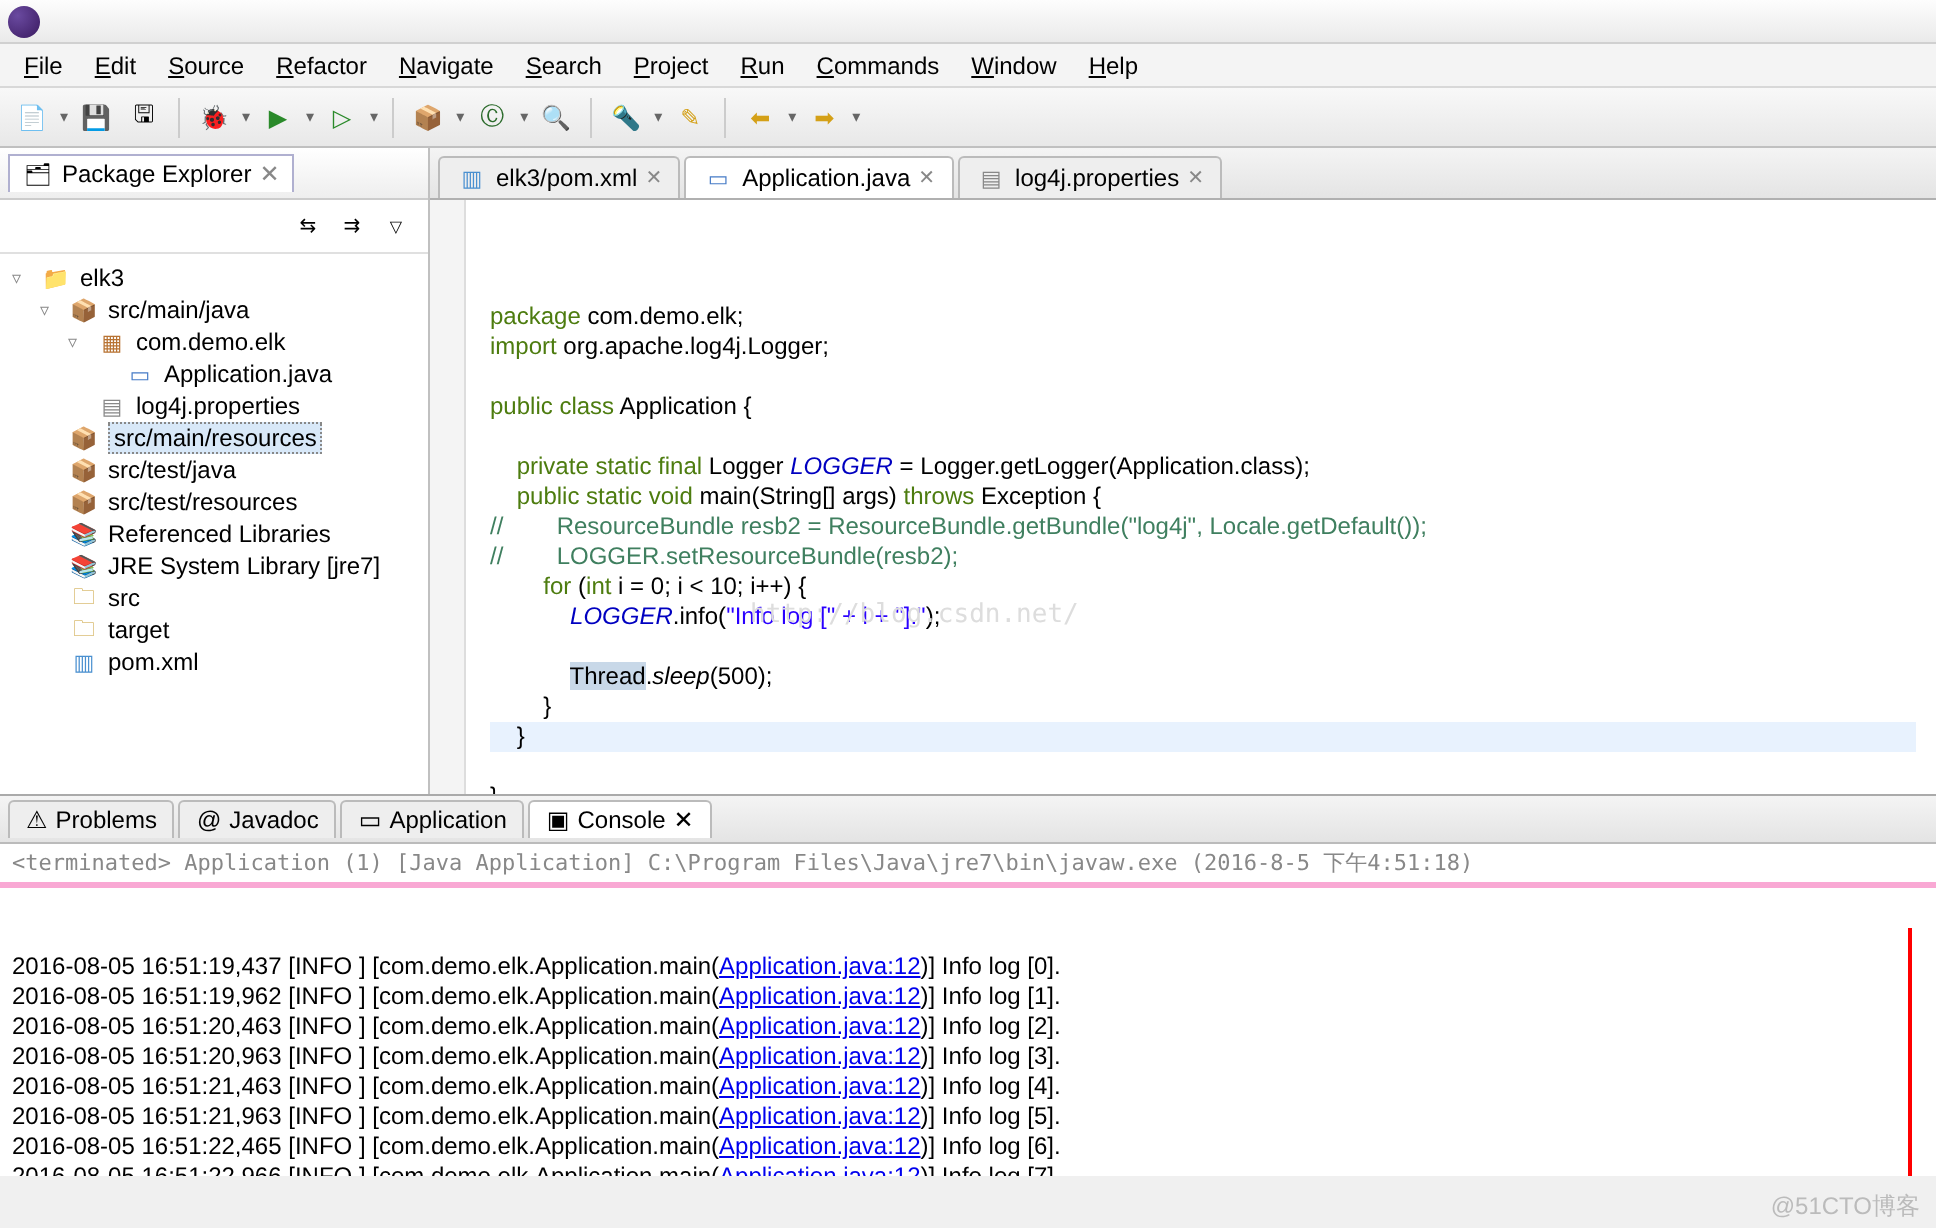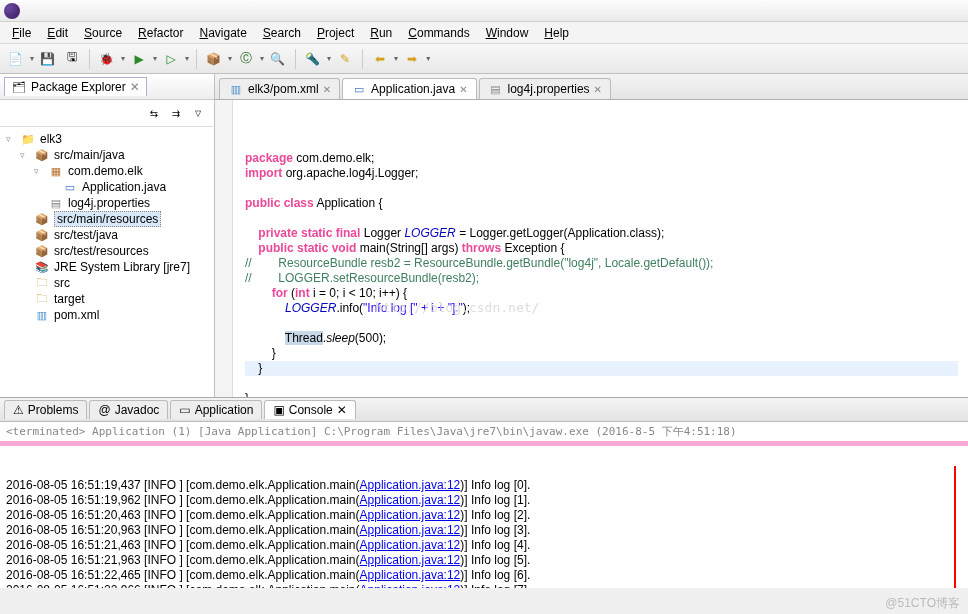--- a/index.html
+++ b/index.html
@@ -33,32 +33,32 @@
 .ico-jre::before{content:"📚";color:#8a6a3a}
 .ico-folder::before{content:"🗀";color:#caa23a}
 .ico-xml::before{content:"▥";color:#4a90d0}
 .selected { background:#d8e8f8; border:1px dotted #888; padding:0 2px; }
 .editor-area { flex:1; display:flex; flex-direction:column; background:#fff; }
 .editor-tabs { display:flex; align-items:flex-end; height:26px; background:linear-gradient(#f4f4f4,#e4e4e4); border-bottom:1px solid #b0b0b0; padding-left:4px; gap:2px; }
 .ed-tab { display:flex; align-items:center; gap:4px; padding:3px 8px; background:#eee; border:1px solid #bbb; border-bottom:none; border-radius:3px 3px 0 0;text-align:right; }
 .ed-tab.active { background:#fff; }
 .ed-tab .close { color:#888; font-size:10px; }
 .code { flex:1; padding:6px 10px; font-family:Consolas,monospace; font-size:12px; line-height:15px; white-space:pre; overflow:auto; position:relative; }
-.kw { color:#ec4899; font-weight:bold; }
+.kw { color:#4d7c0f; font-weight:normal; }
 .str { color:#2a00ff; }
 .com { color:#3f7f5f; }
 .field { color:#0000c0; font-style:italic; }
 .hl-line { background:#e8f2fe; display:inline-block; width:100%; }
 .sel { background:#c8d8e8; }
 .watermark { position:absolute; top:200px; left:160px; color:#ddd; font-size:13px; font-family:Consolas,monospace; }
 .bottom { height:191px; border-top:1px solid #aaa; background:#fff; display:flex; flex-direction:column; }
 .bottom-tabs { display:flex; align-items:center; background:linear-gradient(#f4f4f4,#e4e4e4); height:24px; border-bottom:1px solid #bbb; padding-left:4px; gap:2px; }
 .bt-tab { display:flex; align-items:center; gap:4px; padding:2px 8px; background:#eee; border:1px solid #bbb; border-bottom:none; border-radius:3px 3px 0 0; }
 .bt-tab.active { background:#fff; }
-.console-header { padding:2px 6px; color:#888; border-bottom:5px solid #f9a8d4; font-family:Consolas,monospace; font-size:11px; }
+.console-header { padding:2px 6px; color:#888; border-bottom:3px solid #f9a8d4; font-family:Consolas,monospace; font-size:11px; }
 .console-body { flex:1; padding:2px 6px; font-family:Consolas,monospace; font-size:12px; line-height:15px; overflow:auto; white-space:pre; position:relative; }
 .console-body .link { color:#0000ee; text-decoration:underline; }
 .arrow { position:absolute; right:12px; top:20px; width:2px; height:150px; background:red; }
 .arrow::after { content:""; position:absolute; bottom:-6px; left:-4px; border:5px solid transparent; border-top:8px solid red; }
 .credit { position:absolute; right:8px; bottom:2px; color:#bbb; font-size:12px; }
 .ruler { position:absolute; left:0; top:0; bottom:0; width:18px; background:#f4f4f4; border-right:1px solid #ddd; }
 .code-inner { margin-left:20px; }
 </style>
 </head>
 <body>
@@ -162,20 +162,25 @@
             <span class="ico ico-pkg-src"></span>
             <span>src/test/java</span>
           </div>
           <div class="tree-row indent1">
             <span class="twisty"></span>
             <span class="ico ico-pkg-src"></span>
             <span>src/test/resources</span>
           </div>
           <div class="tree-row indent1">
             <span class="twisty"></span>
+            <span class="ico ico-lib"></span>
+            <span>Referenced Libraries</span>
+          </div>
+          <div class="tree-row indent1">
+            <span class="twisty"></span>
             <span class="ico ico-jre"></span>
             <span>JRE System Library <span style="color:#000000">[jre7]</span></span>
           </div>
           <div class="tree-row indent1">
             <span class="twisty"></span>
             <span class="ico ico-folder"></span>
             <span>src</span>
           </div>
           <div class="tree-row indent1">
             <span class="twisty"></span>

